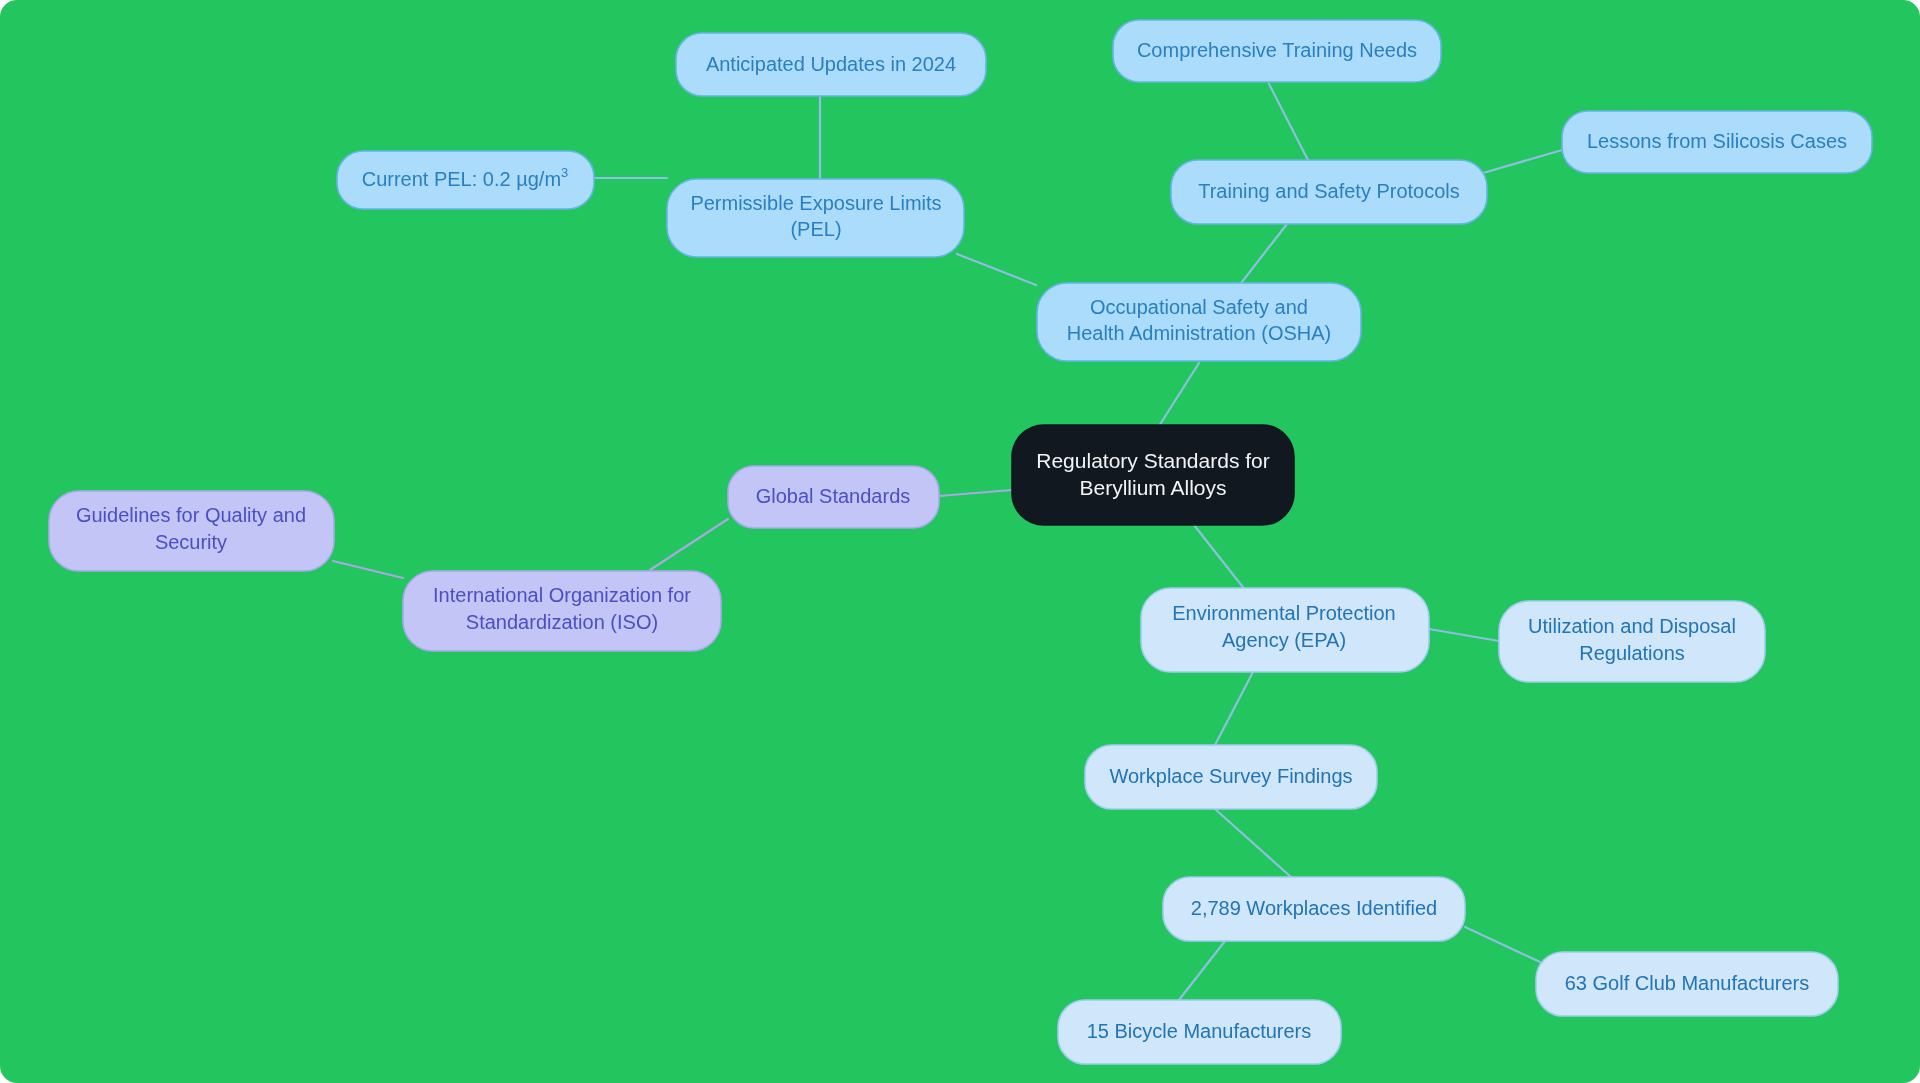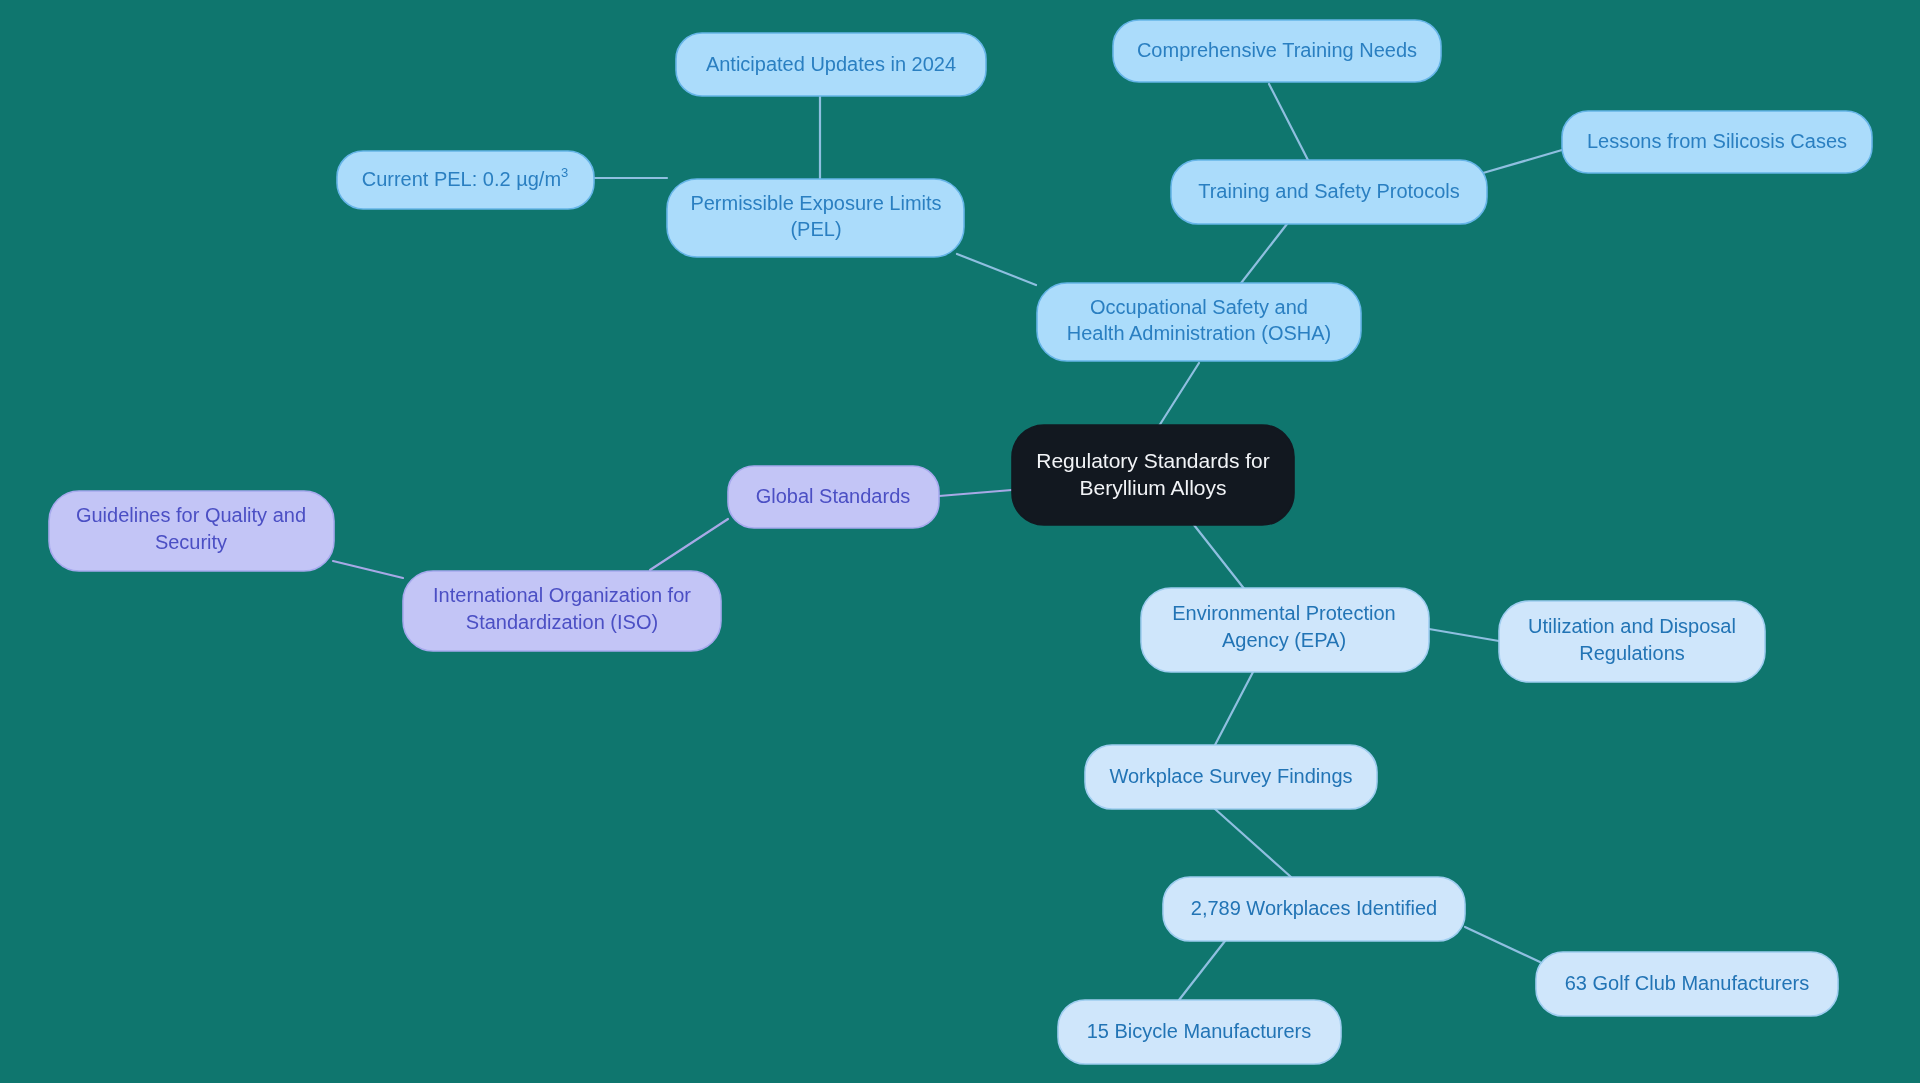--- a/index.html
+++ b/index.html
@@ -10,21 +10,22 @@
   body {
     width: 1920px;
     height: 1083px;
     overflow: hidden;
     font-family: "Liberation Sans", sans-serif;
   }
   #mindmap-root {
     position: relative;
     width: 1920px;
     height: 1083px;
-    background: #0f766e;
+    background: #22c55e;
+    border-radius: 17px;
   }
   svg#mindmap-canvas {
     position: absolute;
     inset: 0;
     width: 1920px;
     height: 1083px;
     display: block;
   }
   .edge-path {
     fill: none;

